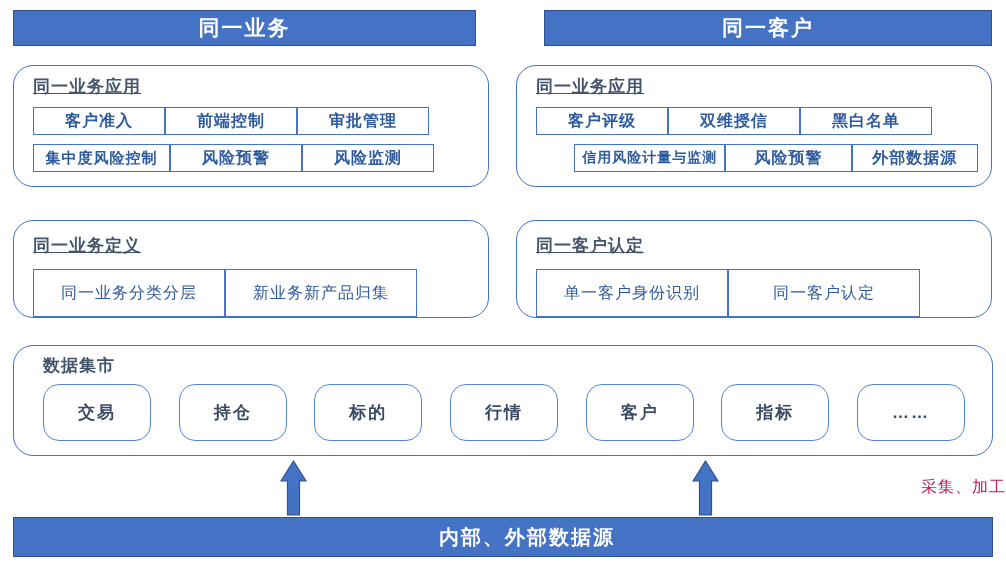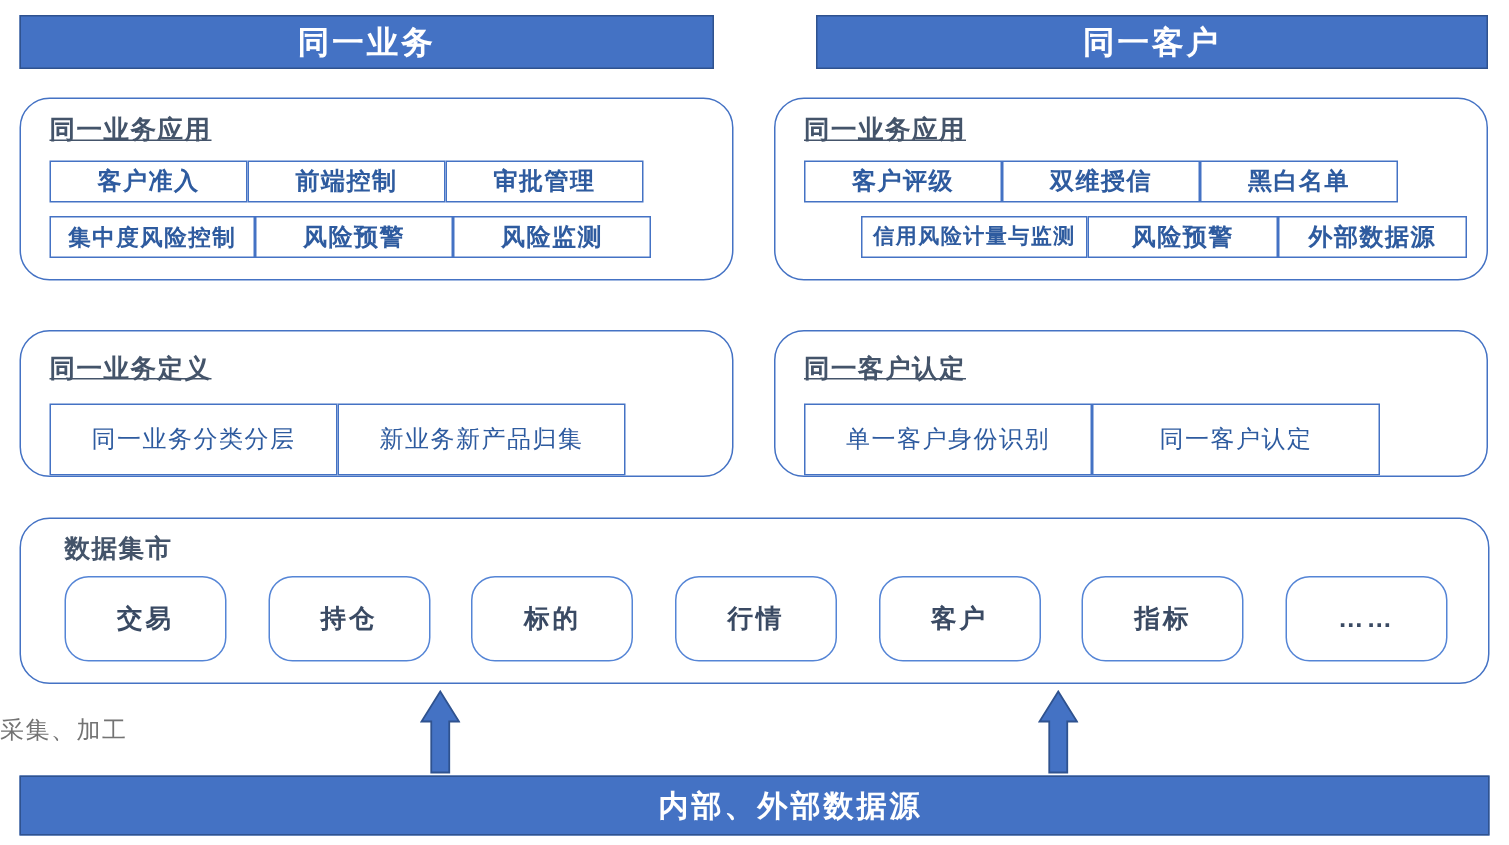--- a/index.html
+++ b/index.html
@@ -75,22 +75,22 @@
     background:#ffffff;
     display:flex; align-items:center; justify-content:center;
     color:#3A4A63; font-size:17px; font-weight:bold;
     letter-spacing:2px;
     text-align:center;
   }
 
   .etl-zone { position:relative; height:61px; }
   .etl-label {
     position:absolute; left:0; right:0; top:21px;
-    text-align:left;
-    color:#737373; font-size:16px; letter-spacing:1px;
+    text-align:right;
+    color:#be185d; font-size:16px; letter-spacing:1px;
   }
   .arrow { position:absolute; top:4px; width:27px; height:56px; }
   .arrow-1 { left:280px; }
   .arrow-2 { left:692px; }
 
   .src-bar {
     margin:0 13px; height:40px;
     background:#4472C4; border:1px solid #2F528F;
     display:flex; align-items:center; justify-content:center;
     color:#ffffff; font-size:20px; font-weight:bold;

